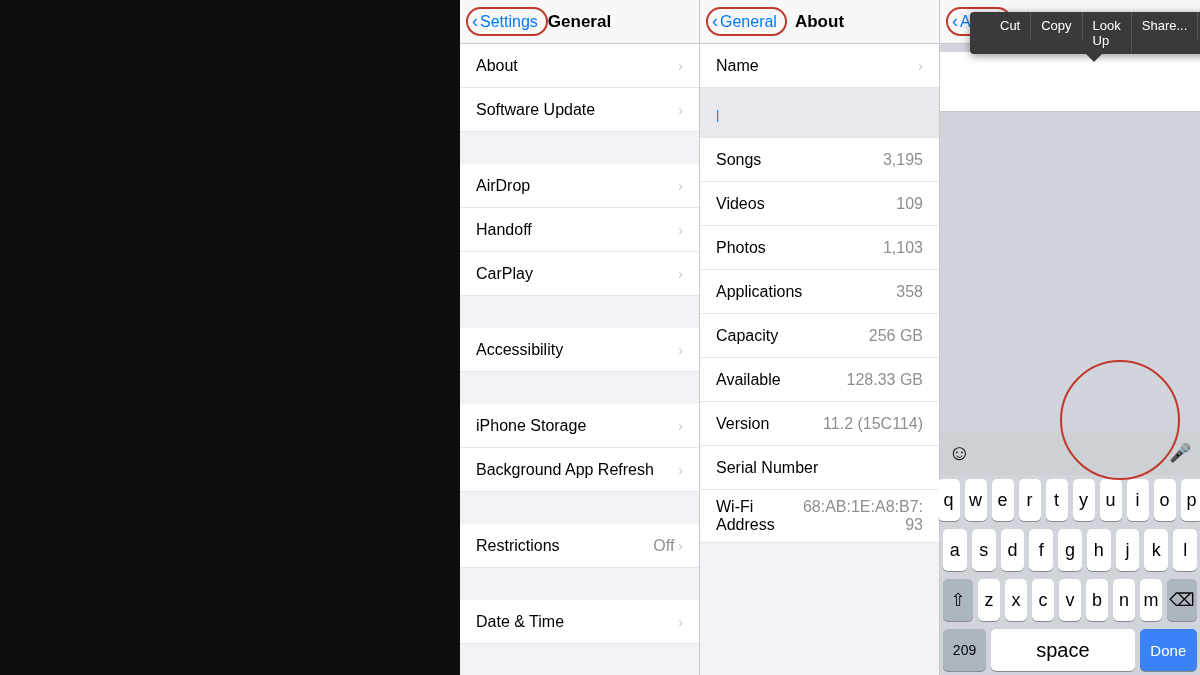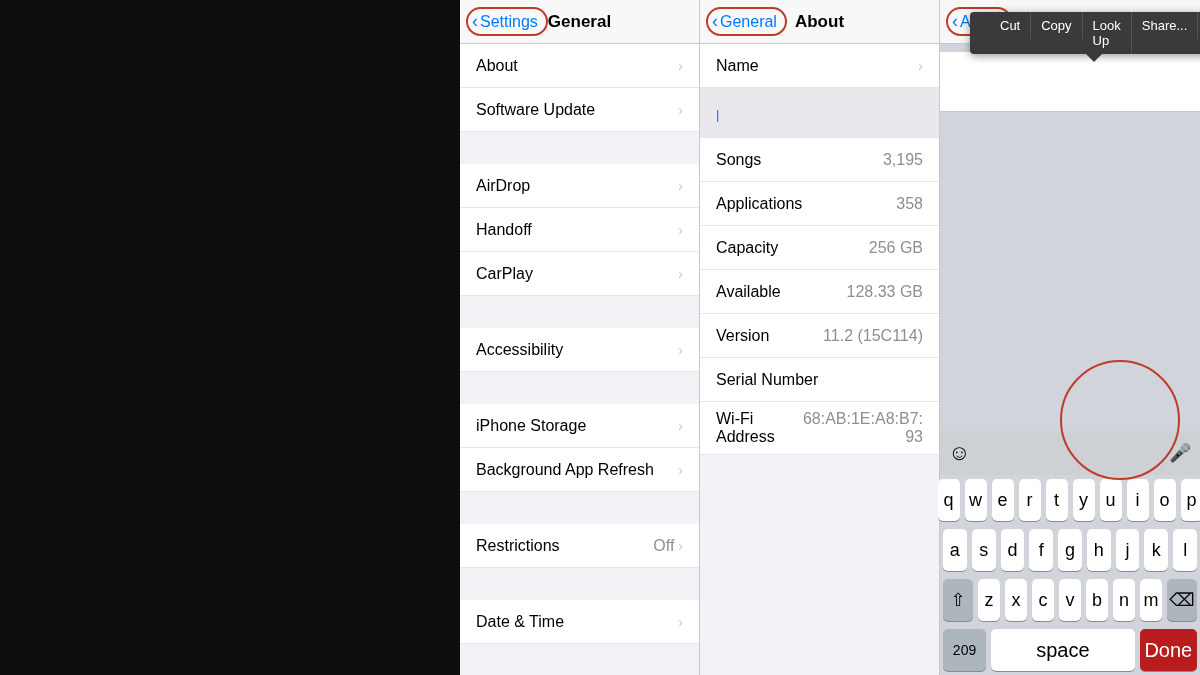--- a/index.html
+++ b/index.html
@@ -276,23 +276,23 @@
     .key-wide {
       flex: 1.5;
     }
 
     .key-space {
       flex: 5;
       font-size: 20px;
     }
 
     .key-done {
-      background: #b91c1c;
+      background: #3b82f6;
       color: #fff;
-      font-size: 20px;
+      font-size: 15px;
       flex: 2;
       font-weight: 500;
     }
 
     .key-123 {
       background: #adb5bd;
       font-size: 14px;
       flex: 1.5;
     }
 
@@ -404,20 +404,28 @@
       <div class="about-row">
         <span class="about-row-label">Name</span>
         <span class="chevron-right">›</span>
       </div>
       <div class="about-row" style="height:50px; background:#e8e8ed;">
         <span style="color:#007aff; font-size:13px; position:relative; top:2px;">|</span>
       </div>
       <div class="about-row">
         <span class="about-row-label">Songs</span>
         <span class="about-row-value">3,195</span>
+      </div>
+      <div class="about-row">
+        <span class="about-row-label">Videos</span>
+        <span class="about-row-value">109</span>
+      </div>
+      <div class="about-row">
+        <span class="about-row-label">Photos</span>
+        <span class="about-row-value">1,103</span>
       </div>
       <div class="about-row">
         <span class="about-row-label">Applications</span>
         <span class="about-row-value">358</span>
       </div>
       <div class="about-row">
         <span class="about-row-label">Capacity</span>
         <span class="about-row-value">256 GB</span>
       </div>
       <div class="about-row">

